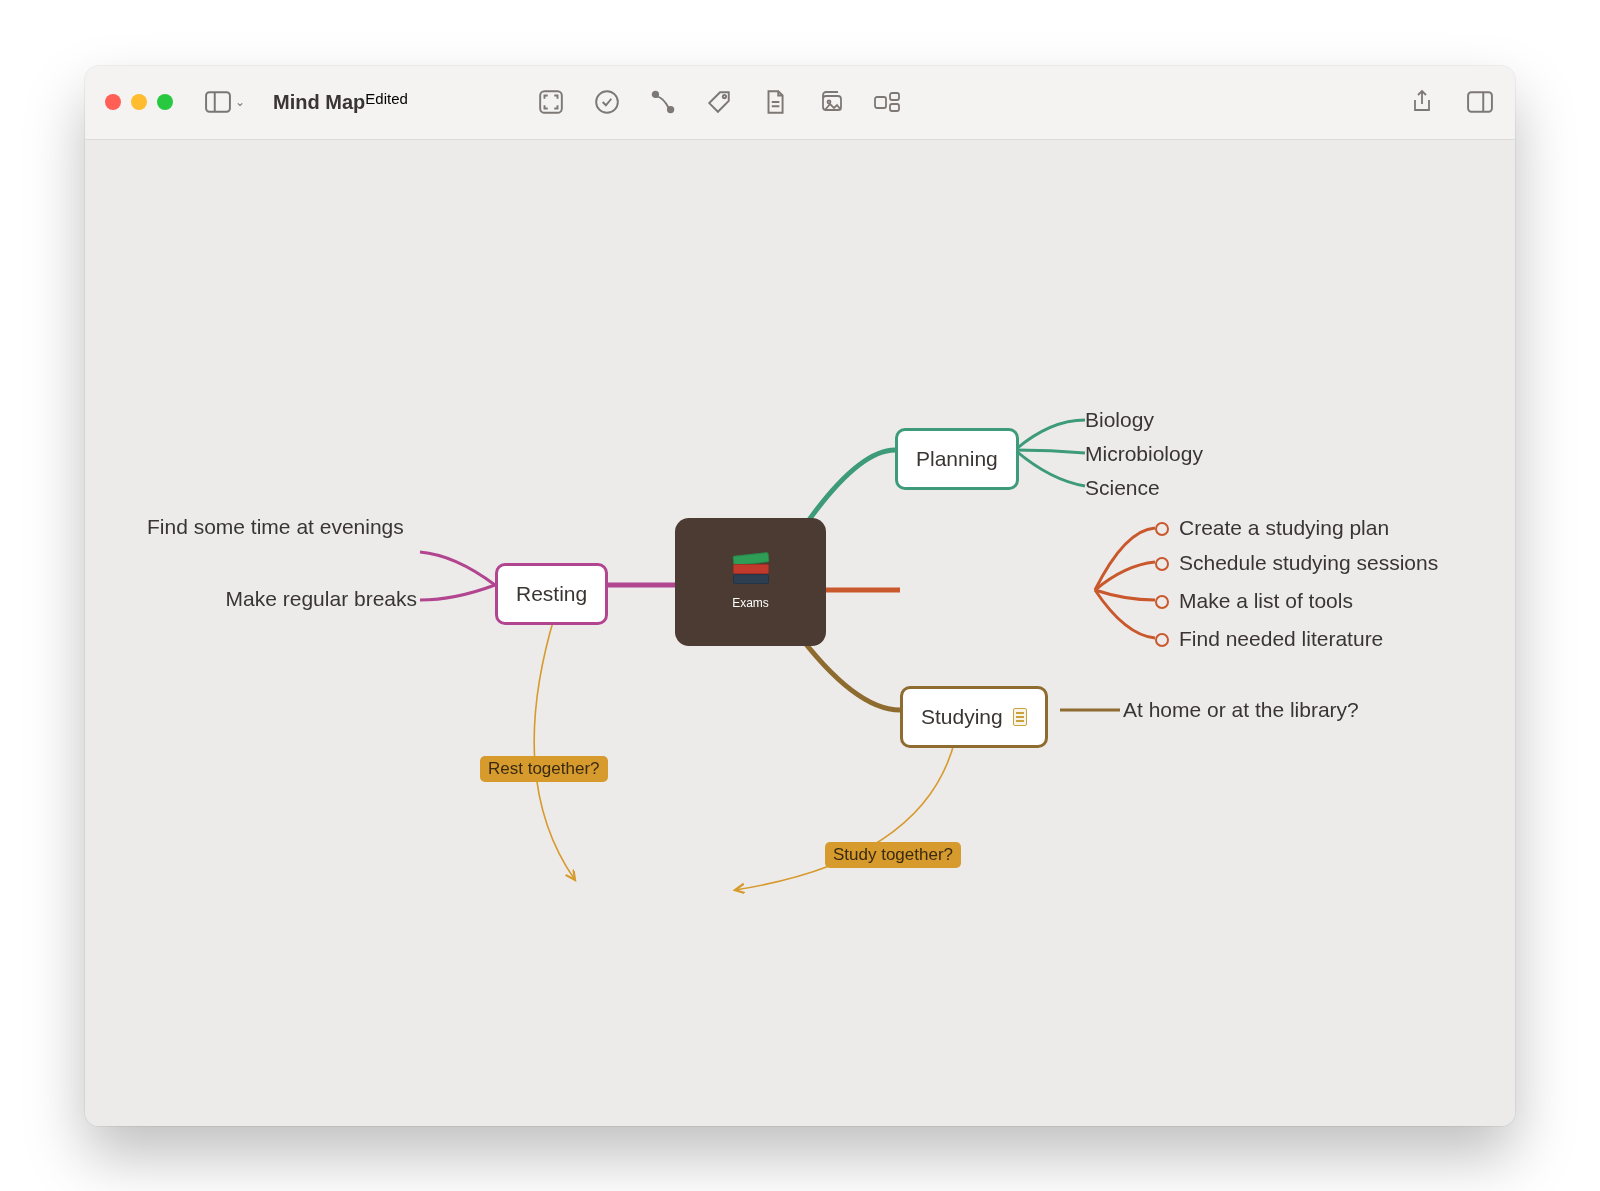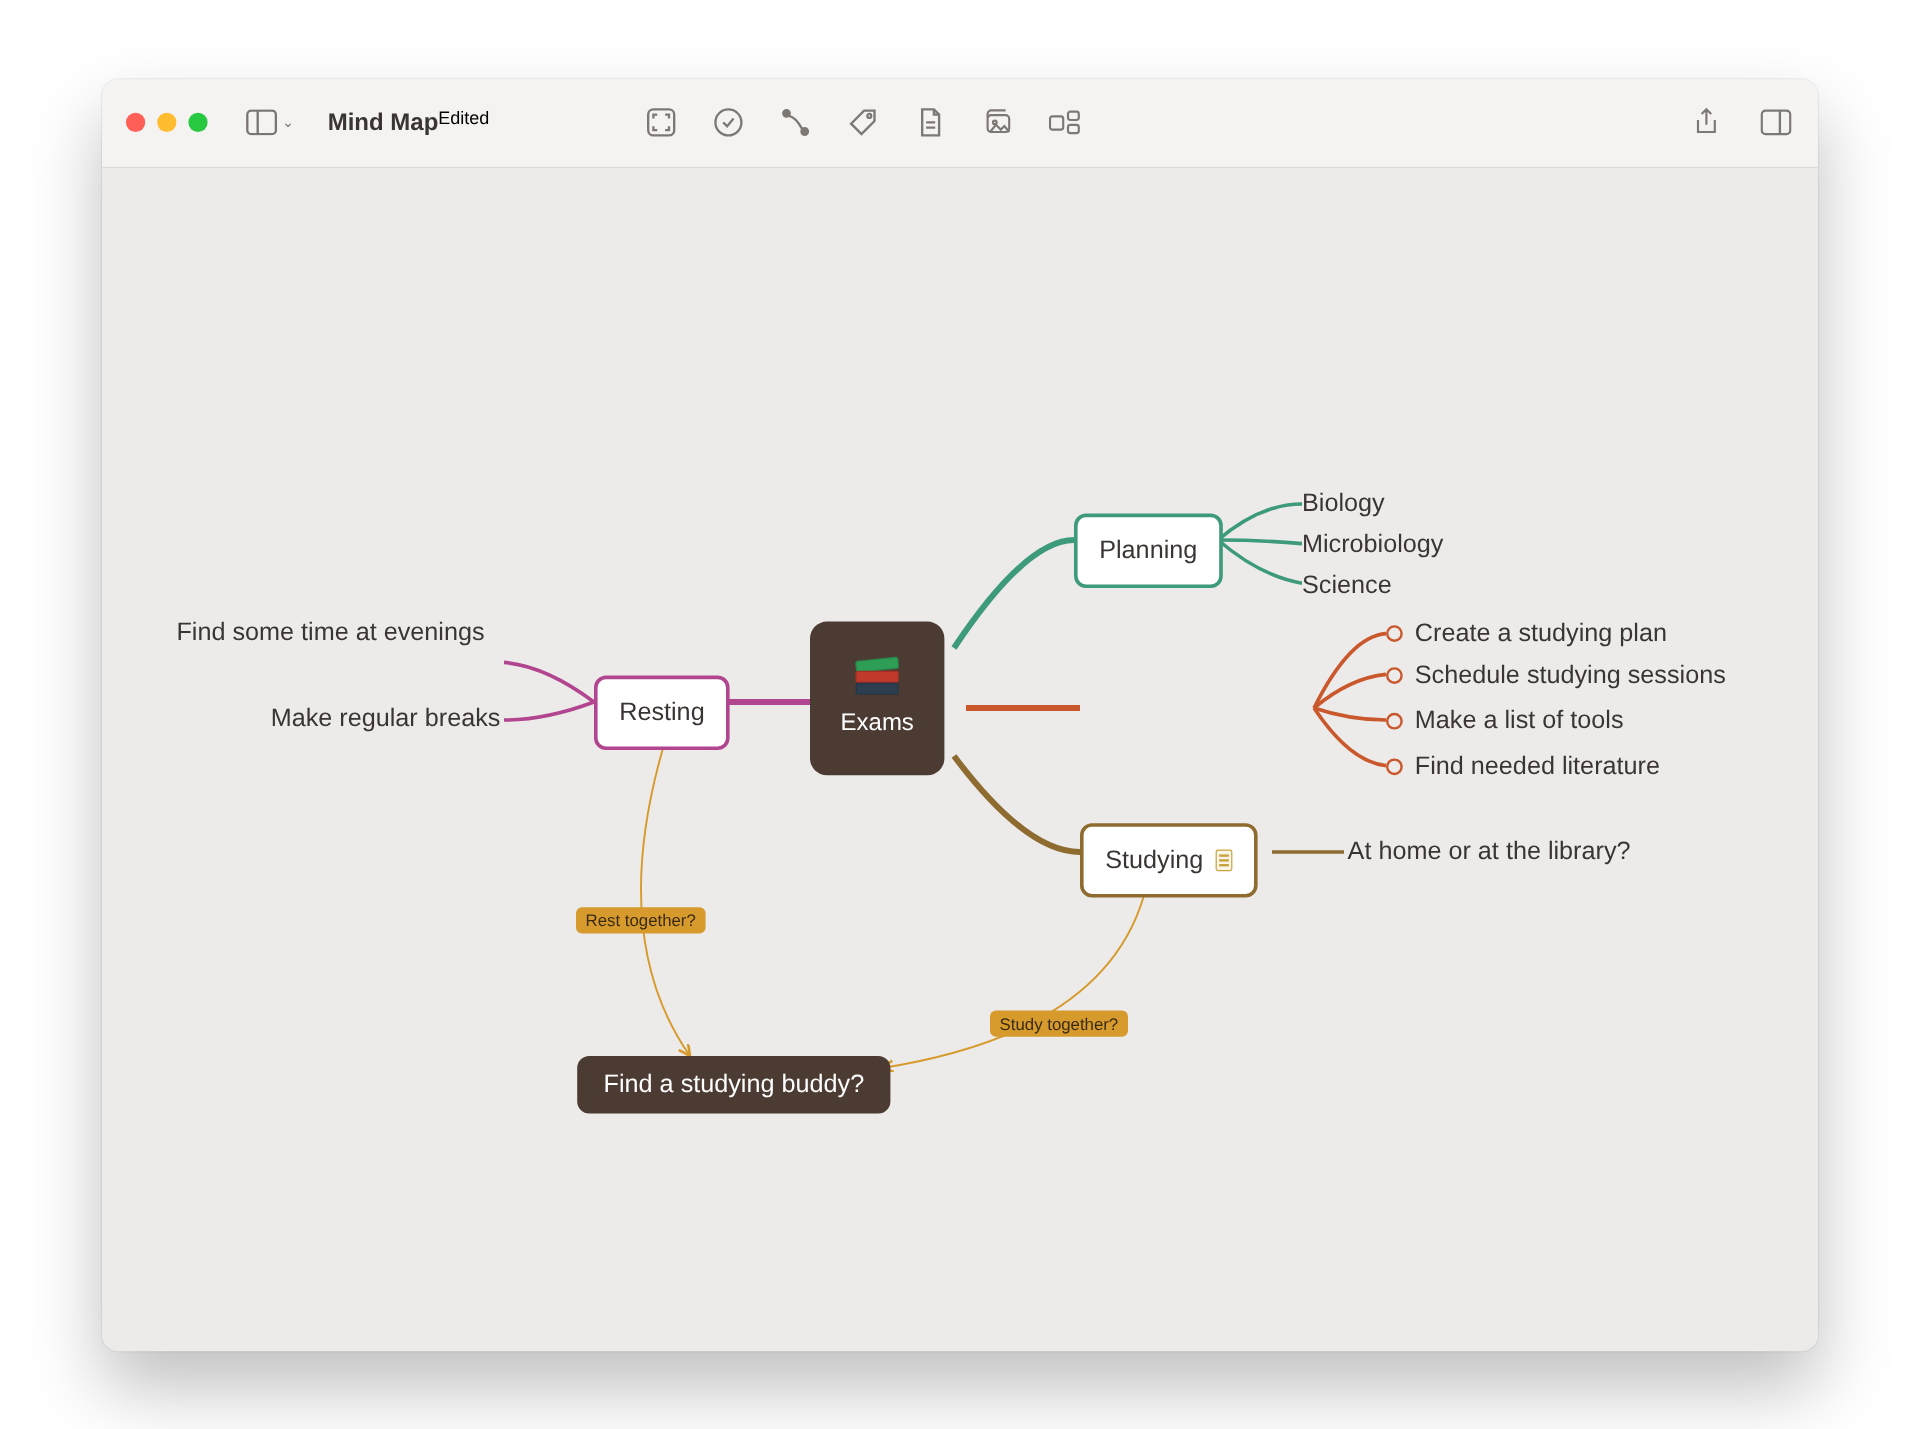--- a/index.html
+++ b/index.html
@@ -65,43 +65,43 @@
     color: #3a3533;
     display: flex;
     align-items: center;
     gap: 10px;
   }
   .center-node {
     position: absolute;
     background: #4b3b32;
     color: #fff;
     border-radius: 14px;
-    width: 112px; height: 128px;
+    width: 151px; height: 128px;
     display: flex; flex-direction: column;
     align-items: center; justify-content: center;
     gap: 6px;
-    font-size: 20px;
+    font-size: 12px;
   }
   .books-icon { width: 42px; height: 36px; position: relative; }
   .books-icon .b { position:absolute; width:36px; height:10px; border-radius:2px; left:3px; box-shadow: inset 0 0 0 1px rgba(0,0,0,.15); }
   .books-icon .b1 { background:#2e9e57; top:0; transform: rotate(-6deg); }
   .books-icon .b2 { background:#c0392b; top:10px; }
   .books-icon .b3 { background:#2c3e50; top:20px; }
   .leaf-text {
     position: absolute;
     font-size: 21px;
     color: #3a3533;
     white-space: nowrap;
   }
   .bullet { display:inline-block; width:14px; height:14px; border:2px solid #c9582c; border-radius:50%; margin-right: 10px; vertical-align: -1px; }
   .label-badge {
     position: absolute;
     background: #d69a2d;
     color: #3a2b10;
-    font-size: 14px;
+    font-size: 17px;
     padding: 3px 8px;
     border-radius: 5px;
     white-space: nowrap;
   }
   .float-node {
     position: absolute;
     background: #4b3b32;
     color: #fff;
     border-radius: 10px;
     padding: 12px 22px;
@@ -267,18 +267,15 @@
 
     <div class="node" style="left:410px; top:423px; border:3px solid #b2458f;">
       <span>Resting</span>
     </div>
     <div class="leaf-text" style="left:62px; top:375px; text-align:left; width:270px;">Find some time at evenings</div>
     <div class="leaf-text" style="left:62px; top:447px; text-align:right; width:270px;">Make regular breaks</div>
 
     <div class="label-badge" style="left:395px; top:616px;">Rest together?</div>
     <div class="label-badge" style="left:740px; top:702px;">Study together?</div>
 
-    <div class="float-node" style="left:396px; top:740px;">
-      <span>Find a studying buddy?</span>
-    </div>
 
   </div>
 </div>
 
 </body></html>

